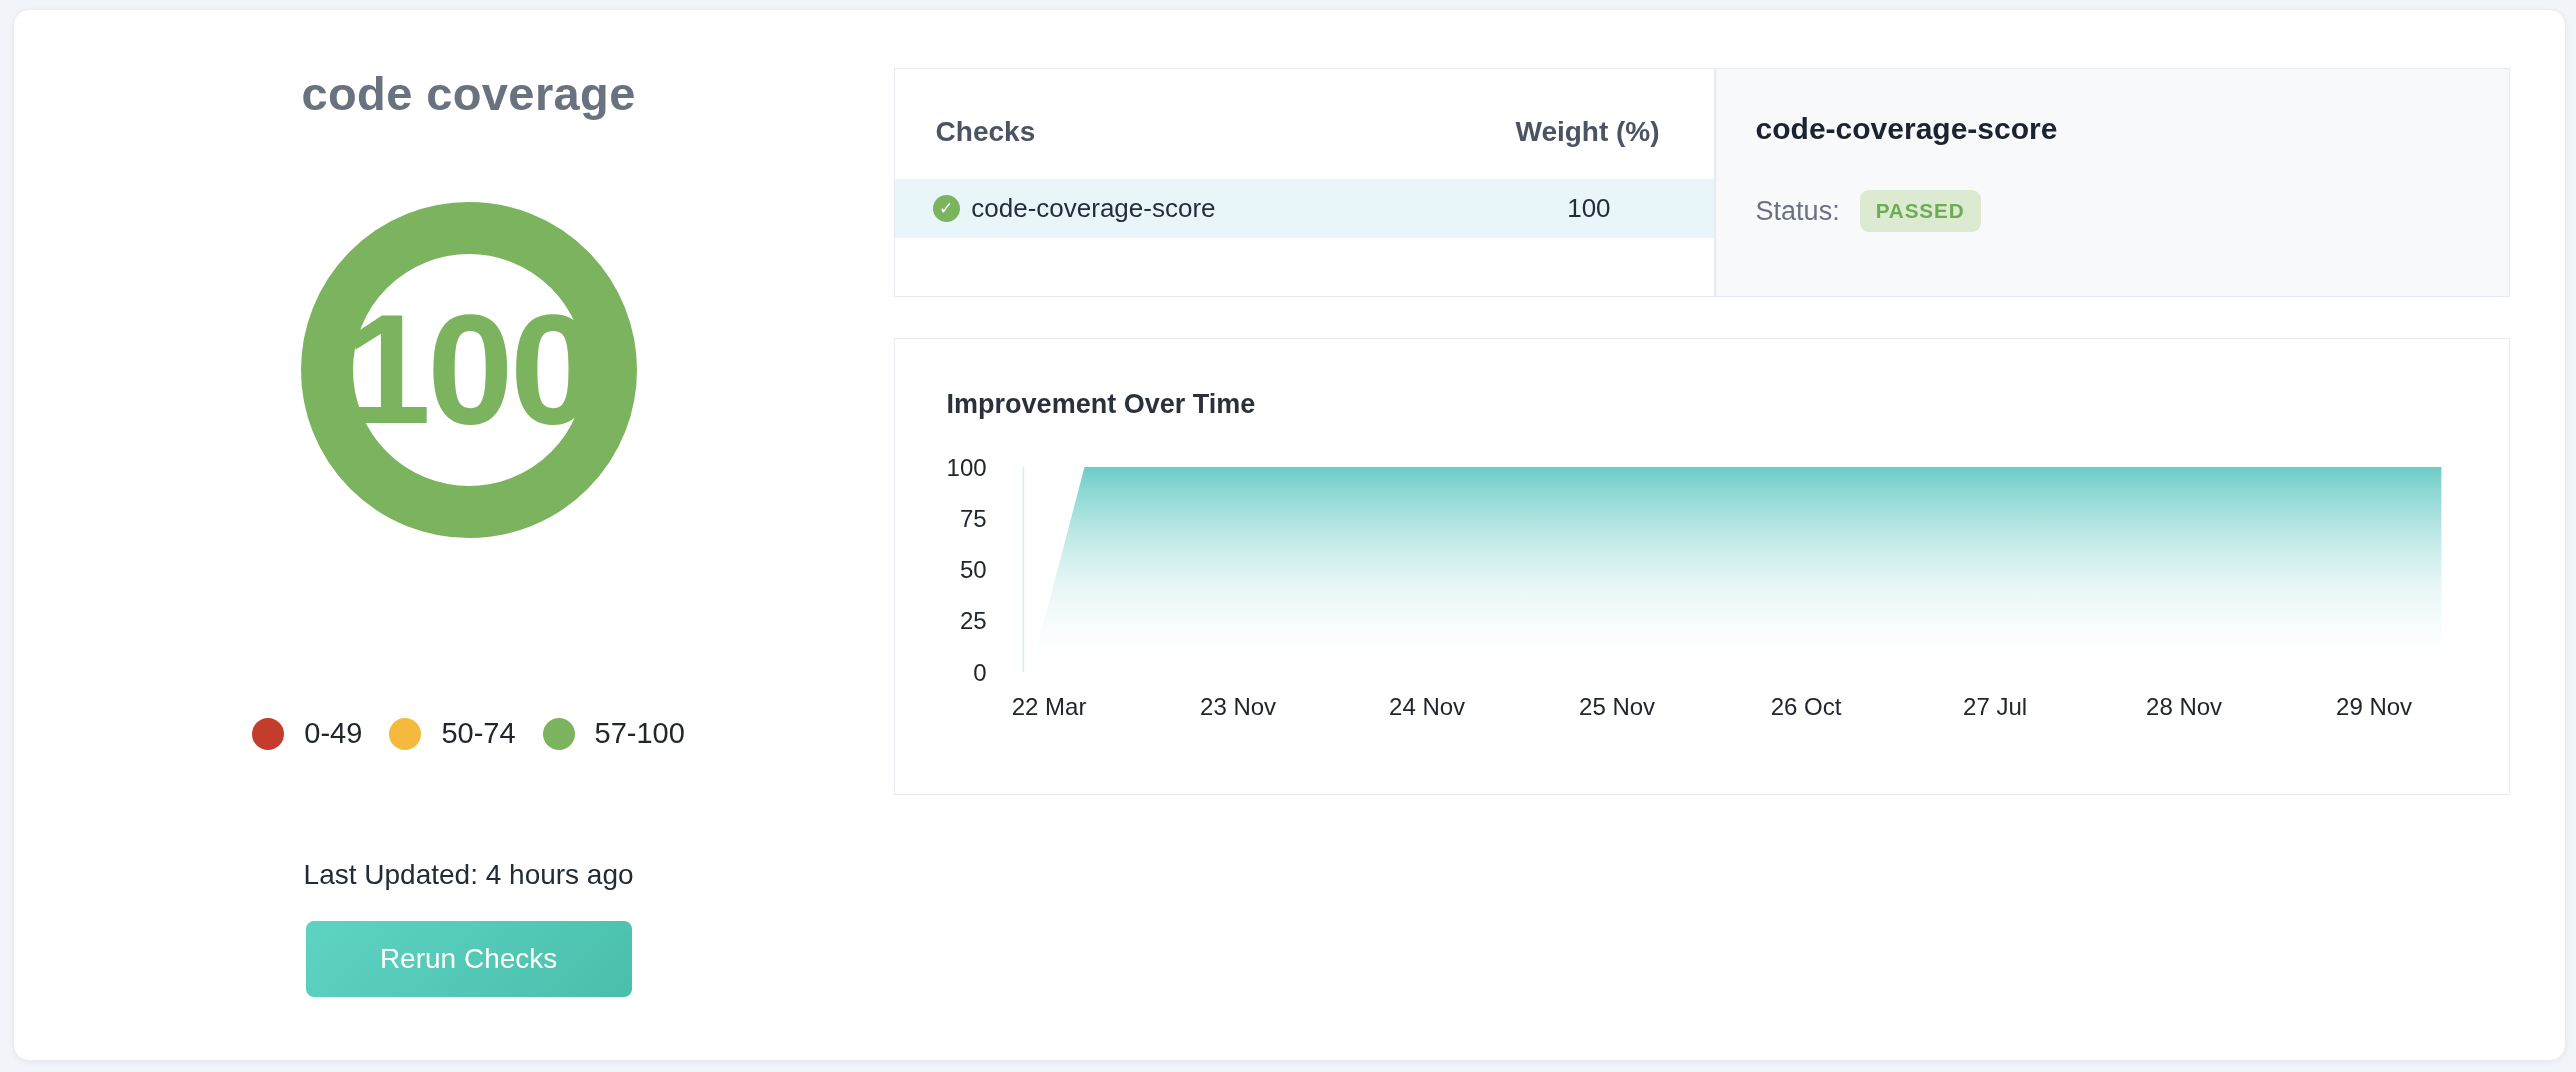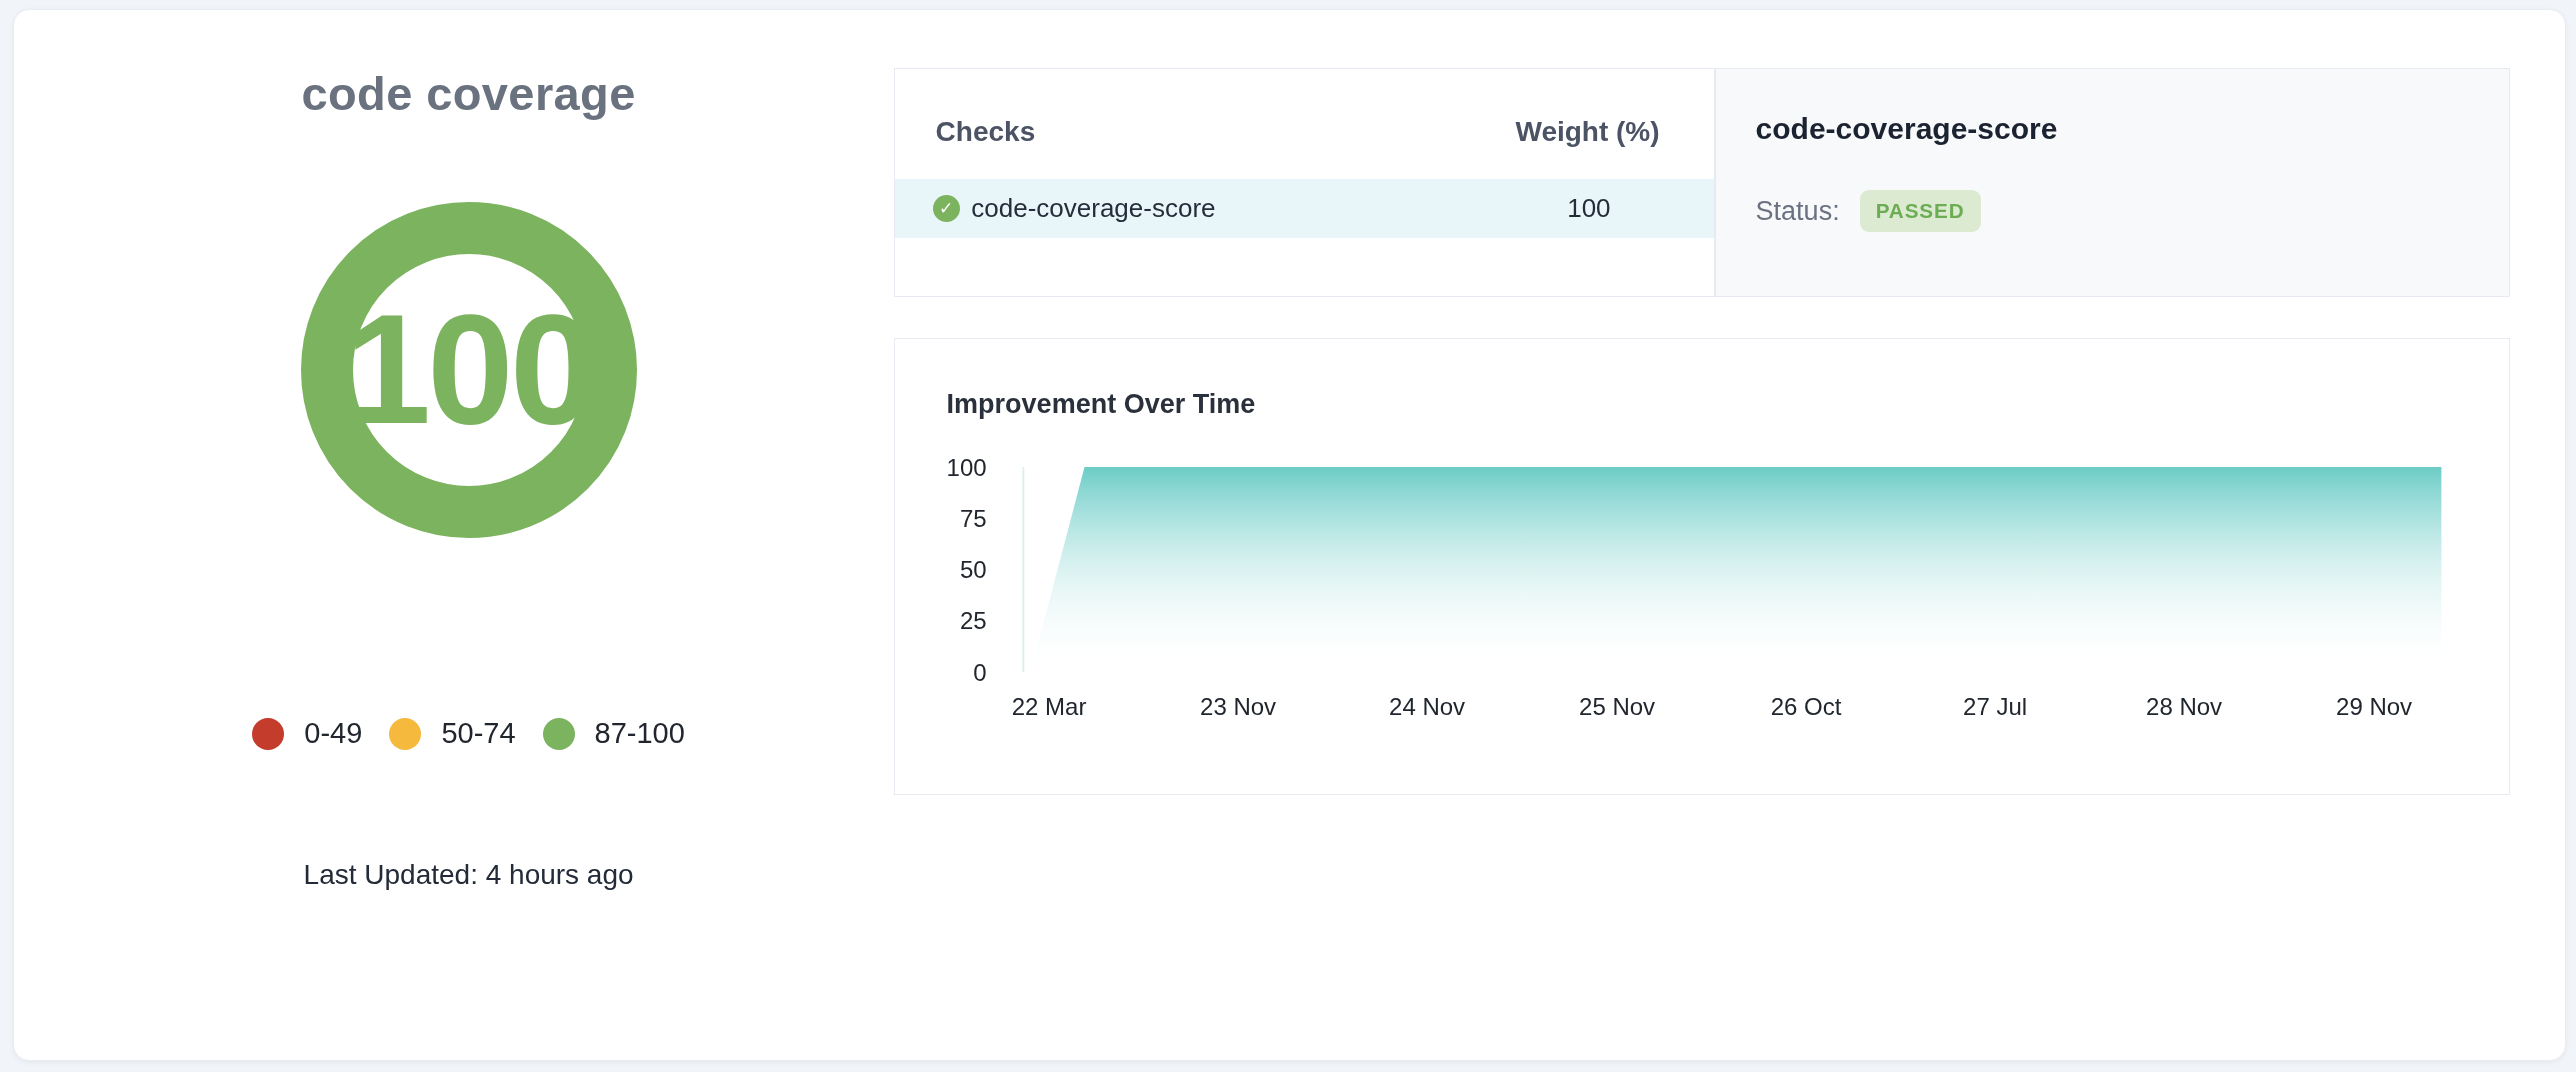--- a/index.html
+++ b/index.html
@@ -99,24 +99,25 @@
           <span class="legend-item">
             <span class="legend-dot" style="background: rgb(196, 60, 44);"></span>
             <span>0-49</span>
           </span>
           <span class="legend-item">
             <span class="legend-dot" style="background: rgb(245, 185, 62);"></span>
             <span>50-74</span>
           </span>
           <span class="legend-item">
             <span class="legend-dot" style="background: rgb(124, 179, 94);"></span>
-            <span>87-100</span>
+            <span>57-100</span>
           </span>
         </div>
       <div class="updated">Last Updated: 4 hours ago</div>
+      <button class="rerun" style="background: linear-gradient(135deg, rgb(95, 211, 195), rgb(73, 191, 171));">Rerun Checks</button>
     </section>
 
     <section class="checks-card">
       <div class="checks-header">
         <span>Checks</span>
         <span>Weight (%)</span>
       </div>
       <div class="check-row" style="background: rgb(233, 246, 249);">
         <span class="check-name">
           <span class="check-icon">✓</span>

